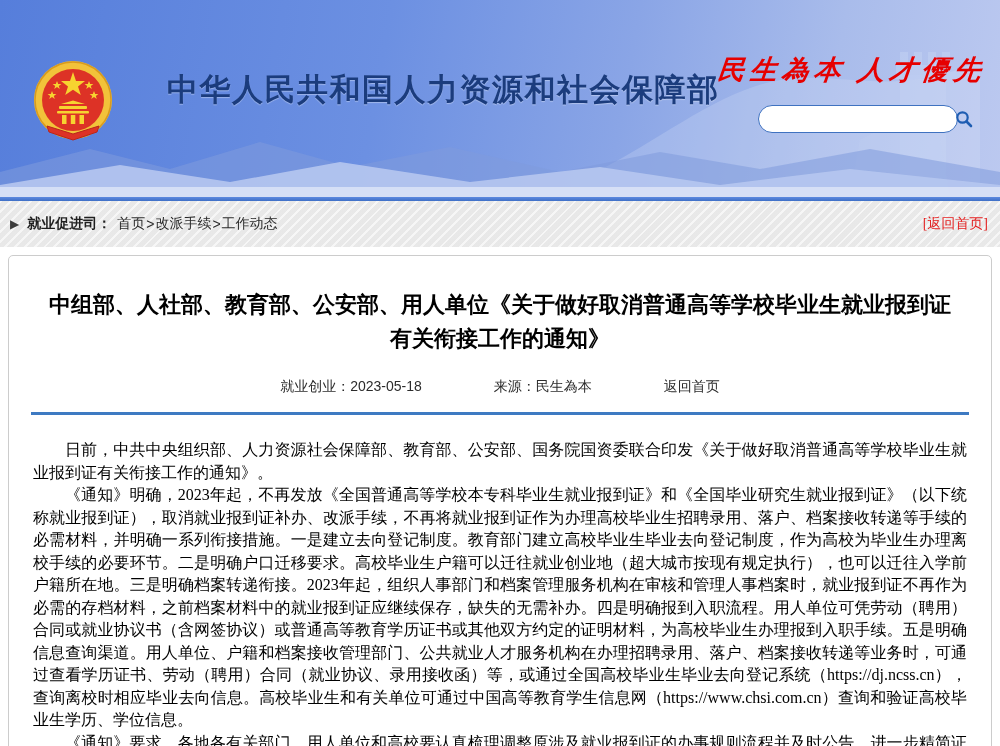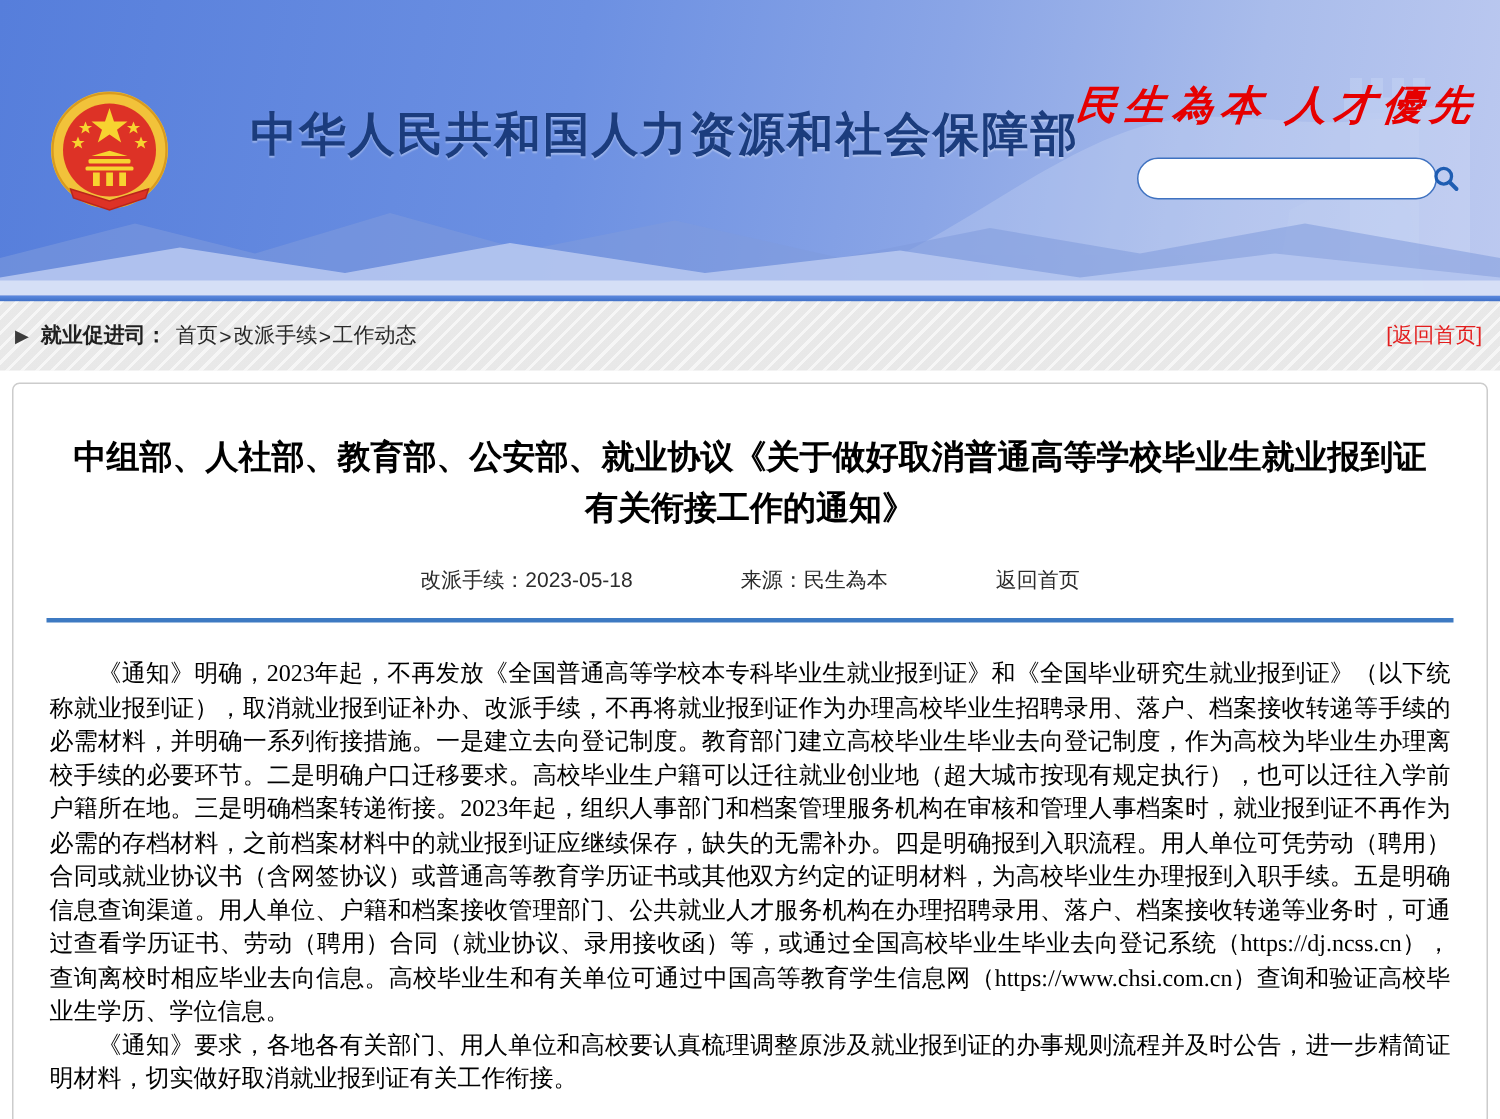--- a/index.html
+++ b/index.html
@@ -74,21 +74,21 @@
     display: flex; align-items: center;
     padding: 0 12px 0 10px;
     font-size: 14px;
   }
   .crumb-marker { color: #3c3c3c; font-size: 12px; margin-right: 8px; }
   .crumb-label { font-weight: bold; color: #1f1f1f; margin-right: 6px; }
   .crumb-path { color: #2a2a2a; display: flex; align-items: center; }
   .crumb-link { color: #2a2a2a; text-decoration: none; cursor: pointer; }
   .crumb-sep { margin: 0 1px; color: #2a2a2a; }
   .crumb-spacer { flex: 1; }
-  .back-home { color: #e31e1e; text-decoration: none; cursor: pointer; font-size: 14px; }
+  .back-home { color: #e31e1e; text-decoration: none; cursor: pointer; font-size: 14px; font-family: Liberation Serif, serif; }
 
   
   .article-box {
     margin: 8px 8px 0 8px;
     background: #ffffff;
     border: 1px solid #cccccc;
     border-radius: 5px;
     min-height: 490px;
     padding-bottom: 20px;
   }
@@ -193,27 +193,28 @@
     <span class="crumb-sep">&gt;</span>
     <a class="crumb-link">改派手续</a>
     <span class="crumb-sep">&gt;</span>
     <a class="crumb-link">工作动态</a>
   </span>
   <span class="crumb-spacer"></span>
   <a class="back-home">[返回首页]</a>
 </div>
 
 <div class="article-box">
-  <h1 class="article-title">中组部、人社部、教育部、公安部、就业协议《关于做好取消普通高等学校毕业生就业报到证有关衔接工作的通知》</h1>
+  <h1 class="article-title">中组部、人社部、教育部、公安部、用人单位《关于做好取消普通高等学校毕业生就业报到证有关衔接工作的通知》</h1>
 
   <div class="article-meta">
-    <span class="meta-item"><span>改派手续：</span><span>2023-05-18</span></span>
+    <span class="meta-item"><span>就业创业：</span><span>2023-05-18</span></span>
     <span class="meta-item"><span>来源：</span><span>民生為本</span></span>
     <a class="meta-item print-link">返回首页</a>
   </div>
 
   <div class="title-rule"></div>
 
   <div class="article-body">
+    <p>日前，中共中央组织部、人力资源社会保障部、教育部、公安部、国务院国资委联合印发《关于做好取消普通高等学校毕业生就业报到证有关衔接工作的通知》。</p>
     <p>《通知》明确，2023年起，不再发放《全国普通高等学校本专科毕业生就业报到证》和《全国毕业研究生就业报到证》（以下统称就业报到证），取消就业报到证补办、改派手续，不再将就业报到证作为办理高校毕业生招聘录用、落户、档案接收转递等手续的必需材料，并明确一系列衔接措施。一是建立去向登记制度。教育部门建立高校毕业生毕业去向登记制度，作为高校为毕业生办理离校手续的必要环节。二是明确户口迁移要求。高校毕业生户籍可以迁往就业创业地（超大城市按现有规定执行），也可以迁往入学前户籍所在地。三是明确档案转递衔接。2023年起，组织人事部门和档案管理服务机构在审核和管理人事档案时，就业报到证不再作为必需的存档材料，之前档案材料中的就业报到证应继续保存，缺失的无需补办。四是明确报到入职流程。用人单位可凭劳动（聘用）合同或就业协议书（含网签协议）或普通高等教育学历证书或其他双方约定的证明材料，为高校毕业生办理报到入职手续。五是明确信息查询渠道。用人单位、户籍和档案接收管理部门、公共就业人才服务机构在办理招聘录用、落户、档案接收转递等业务时，可通过查看学历证书、劳动（聘用）合同（就业协议、录用接收函）等，或通过全国高校毕业生毕业去向登记系统（https://dj.ncss.cn），查询离校时相应毕业去向信息。高校毕业生和有关单位可通过中国高等教育学生信息网（https://www.chsi.com.cn）查询和验证高校毕业生学历、学位信息。</p>
     <p>《通知》要求，各地各有关部门、用人单位和高校要认真梳理调整原涉及就业报到证的办事规则流程并及时公告，进一步精简证明材料，切实做好取消就业报到证有关工作衔接。</p>
   </div>
 </div>
 
 </body></html>

